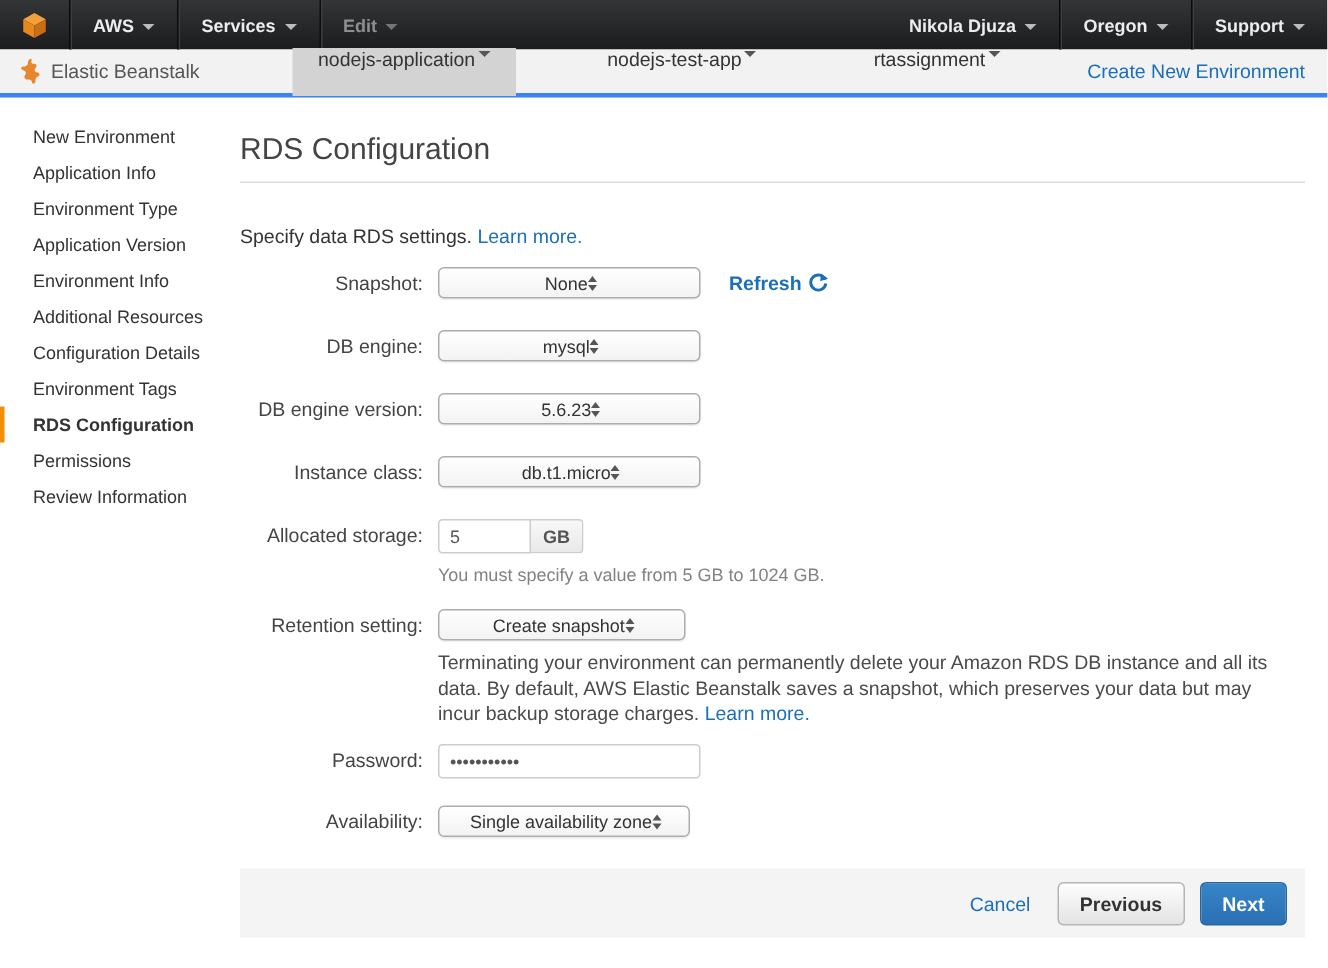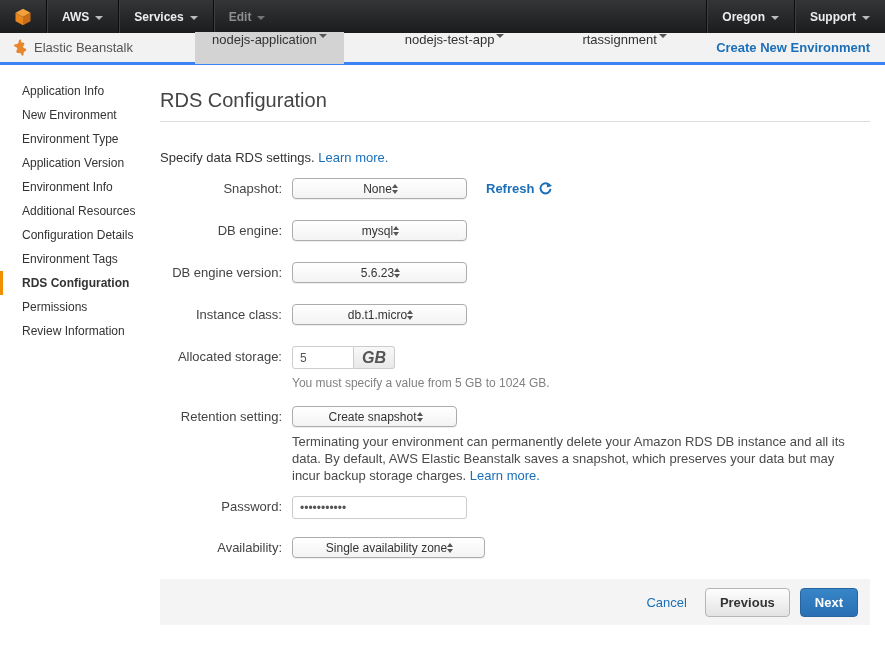--- a/index.html
+++ b/index.html
@@ -35,21 +35,21 @@
     height:32px; background:#f2f2f2; border-bottom:3px solid #3b82f6;
     display:flex; align-items:center; font-size:13px;
   }
   .product { display:flex; align-items:center; gap:7px; padding:0 18px 0 12px; color:#555; }
   .tab {
     height:32px; display:flex; align-items:flex-start; gap:2px; padding:0 17px;
     color:#333; cursor:pointer;margin-left:44px;
   }
   .tab .caret { color:#555; opacity:1; }
   .tab.selected { background:#d3d3d3; }
-  .create-link { margin-left:auto; margin-right:15px; font-weight:bold; font-size:13px; color:#1a6fb8; }
+  .create-link { margin-left:auto; margin-right:15px; font-weight:normal; font-size:13px; color:#1a6fb8; }
 
   
   .layout { display:flex; align-items:flex-start; }
   .sidebar { width:160px; padding-top:14px; flex-shrink:0; }
   .side-item { font-size:12px; color:#333; padding:5px 4px 5px 22px; cursor:pointer; }
   .side-item.active { font-weight:bold; border-left:3px solid #f08f00; padding-left:19px; }
 
   .content { flex:1; margin-right:15px; }
   .page-title { font-size:20px; font-weight:400; color:#444; margin:24px 0 0; padding-bottom:9px; border-bottom:1px solid #ddd; }
   .intro { margin-top:28px; font-size:13px; color:#333; }
@@ -75,22 +75,22 @@
   .arr-dn { width:0;height:0;border-left:3px solid transparent;border-right:3px solid transparent;border-top:4px solid #555; }
 
   .text-input {
     width:175px; height:23px; border:1px solid #ccc; border-radius:3px;
     padding:0 7px; font-size:12px; color:#555; font-family:inherit; background:#fff;
   }
   .storage-input { width:62px; border-radius:3px 0 0 3px; }
   .addon {
     height:23px; border:1px solid #ccc; border-left:none;
     background:linear-gradient(#f8f8f8,#e9e9e9); border-radius:0 3px 3px 0;
-    padding:0 8px; font-size:16px; font-weight:bold; color:#555;
-    display:inline-flex; align-items:center;font-style:italic;
+    padding:0 8px; font-size:12px; font-weight:bold; color:#555;
+    display:inline-flex; align-items:center;
   }
   .help { font-size:12px; color:#828282; margin-top:7px; }
   .retention-help { font-size:13px; color:#4a4a4a; margin-top:6px; line-height:17px; max-width:565px; }
   .after-select { margin-left:9px; display:inline-flex; align-items:center; gap:5px; font-size:13px; font-weight:bold;padding-left:10px; }
 
   
   .footer {
     margin-top:21px; height:46px; background:#f4f4f4;
     display:flex; align-items:center; justify-content:flex-end; padding-right:12px;
   }
@@ -119,20 +119,24 @@
   <div class="nav-item">
     <span>Services</span>
     <span class="caret"></span>
   </div>
   <div class="nav-sep"></div>
   <div class="nav-item dim">
     <span>Edit</span>
     <span class="caret"></span>
   </div>
   <div class="nav-spacer"></div>
+  <div class="nav-item">
+    <span>Nikola Djuza</span>
+    <span class="caret"></span>
+  </div>
   <div class="nav-sep"></div>
   <div class="nav-item">
     <span>Oregon</span>
     <span class="caret"></span>
   </div>
   <div class="nav-sep"></div>
   <div class="nav-item">
     <span>Support</span>
     <span class="caret"></span>
   </div>
@@ -158,22 +162,22 @@
   <div class="tab">
     <span>rtassignment</span>
     <span class="caret"></span>
   </div>
   <a class="create-link" href="#">Create New Environment</a>
 </div>
 
 <div class="layout">
 
   <div class="sidebar">
+    <div class="side-item">New Environment</div>
     <div class="side-item">Application Info</div>
-    <div class="side-item">New Environment</div>
     <div class="side-item">Environment Type</div>
     <div class="side-item">Application Version</div>
     <div class="side-item">Environment Info</div>
     <div class="side-item">Additional Resources</div>
     <div class="side-item">Configuration Details</div>
     <div class="side-item">Environment Tags</div>
     <div class="side-item active">RDS Configuration</div>
     <div class="side-item">Permissions</div>
     <div class="side-item">Review Information</div>
   </div>
@@ -280,21 +284,21 @@
       <div class="form-row" style="margin-bottom:18px;">
         <div class="form-label">Password:</div>
         <div class="field">
           <input class="text-input" value="•••••••••••" style="">
         </div>
       </div>
 
       <div class="form-row" style="margin-bottom:0;">
         <div class="form-label">Availability:</div>
         <div class="field">
-          <div class="select" style="width:193px;">
+          <div class="select" style="width:168px;">
             <span>Single availability zone</span>
             <span class="arrows">
                 <i class="arr-up"></i>
                 <i class="arr-dn"></i>
               </span>
           </div>
         </div>
       </div>
 
     </div>

